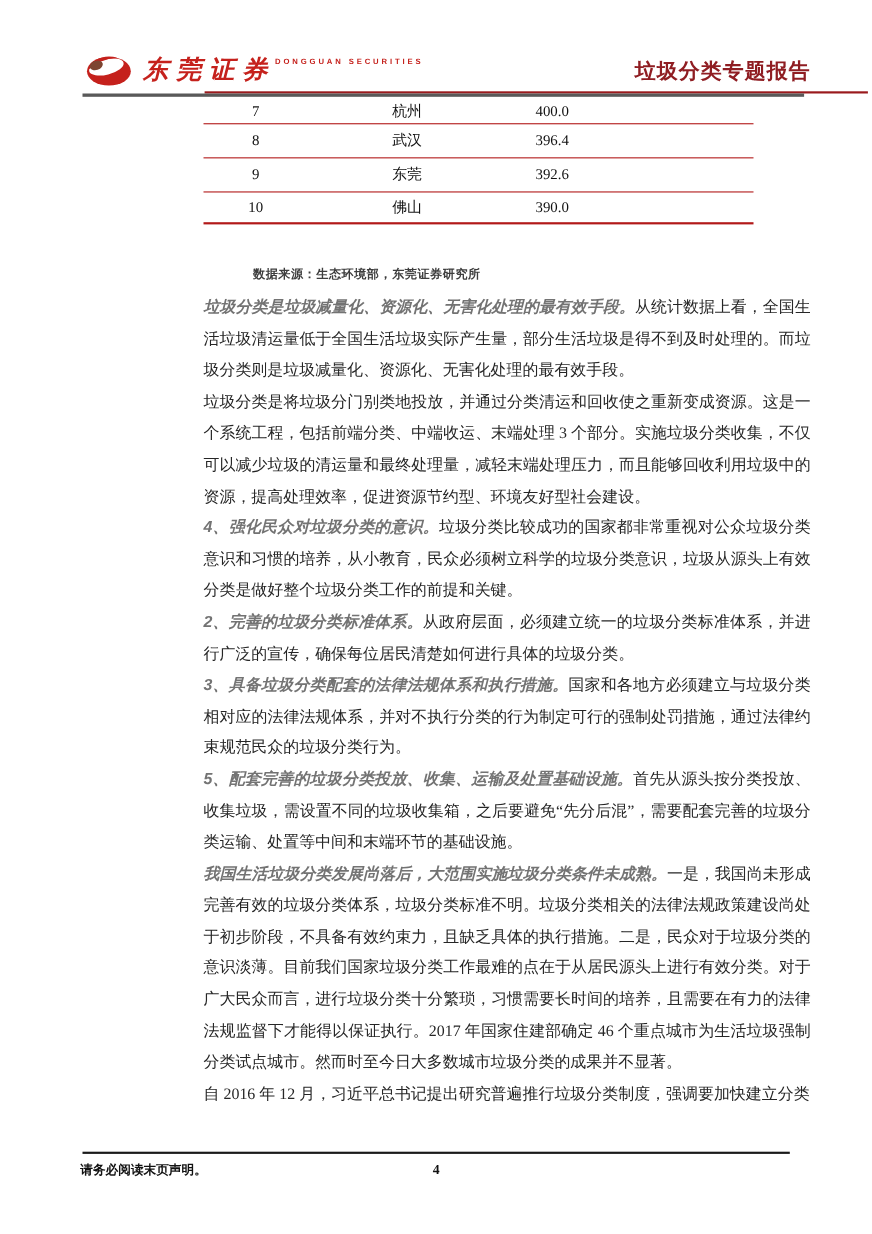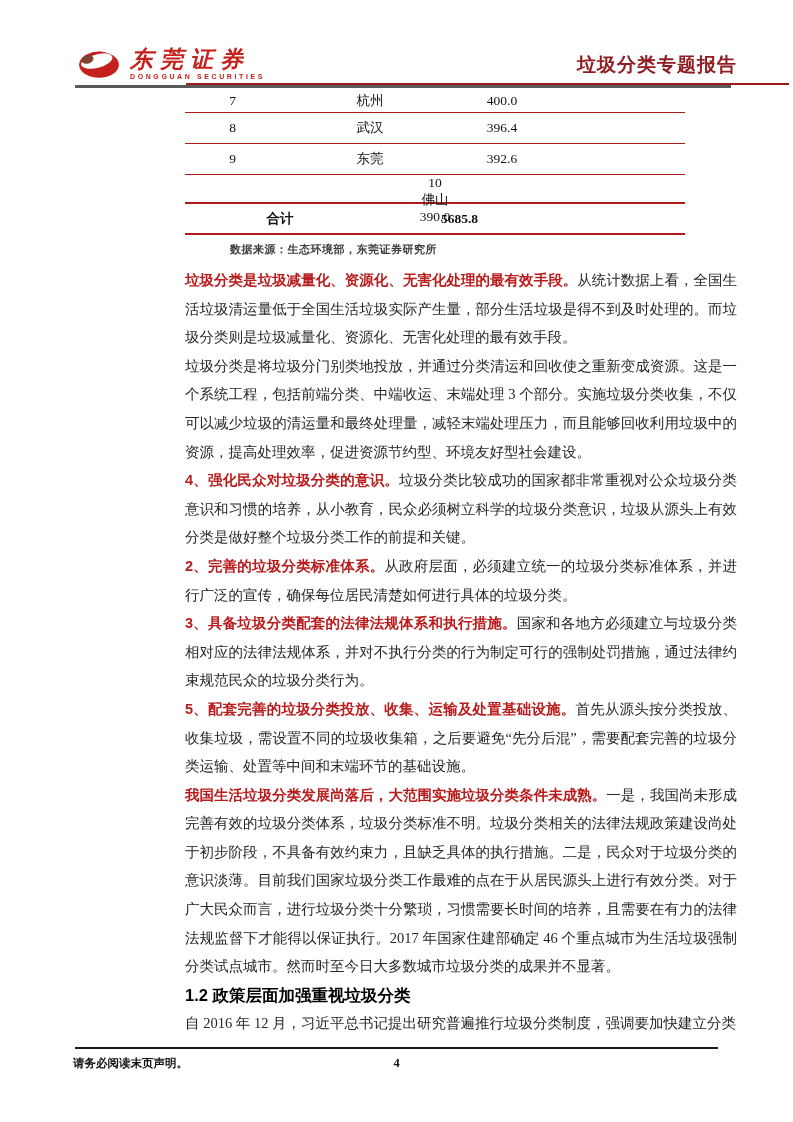--- a/index.html
+++ b/index.html
@@ -9,21 +9,21 @@
     width:793px; height:1122px;
     background:#ffffff;
     overflow:hidden;
     font-family:"Liberation Serif", serif;
     color:#1c1c1c;
   }
 
   
   .logo-block { position:absolute; left:76px; top:46px; display:flex; align-items:center; }
   .logo-emblem { width:46px; height:36px; margin-right:8px; }
-  .logo-text-wrap { display:flex; flex-direction:column; }
+  .logo-text-wrap { display:flex; flex-direction:row; }
   .logo-cn {
     font-family:"Liberation Serif", serif;
     font-weight:bold; font-style:italic;
     font-size:23px; letter-spacing:7px; color:#c5211c; line-height:24px;
     white-space:nowrap;
   }
   .logo-en {
     font-family:"Liberation Sans", sans-serif;
     font-size:7px; letter-spacing:2.6px; color:#c5211c; font-weight:bold;
     margin-top:1px; white-space:nowrap;
@@ -36,42 +36,42 @@
   }
   .rule-red  { position:absolute; left:186px; top:83px;  width:603px; height:2px;   background:#9a1a1d; }
   .rule-gray { position:absolute; left:75px;  top:85px;  width:656px; height:2.5px; background:#595959; }
 
   
   .rank-table { position:absolute; left:185px; top:90px; width:500px; font-size:13.5px; color:#111; }
   .t-row { display:flex; align-items:center; border-bottom:1px solid #b21919; }
   .t-row.r1 { height:23px; }
   .t-row.r2 { height:31px; }
   .t-row.r3 { height:31px; }
-  .t-row.r4 { height:29px; border-bottom:2.5px solid #b21919;flex-direction:column; }
+  .t-row.r4 { height:29px; border-bottom:2.5px solid #b21919; }
   .t-row.total { height:31px; border-bottom:2.5px solid #b21919; font-weight:bold; }
   .c-rank  { width:95px;  text-align:center; }
   .c-city  { width:180px; text-align:center; }
   .c-value { width:84px;  text-align:center; }
   .c-total-label { width:190px; text-align:center; font-family:"Liberation Sans", sans-serif; }
   .c-total-value { width:169px; text-align:center; }
   .source-note {
     position:absolute; left:190px; top:242px;
     font-family:Liberation Serif, serif;
     font-weight:bold; font-size:11px; color:#3d3d3d; letter-spacing:0.5px;margin-left:40px;
   }
 
   
   .body-text {
     position:absolute; left:185px; top:266px; width:552px;
     font-size:14.5px; line-height:28.6px; text-align:justify; color:#262626;
   }
   .body-text p { margin:0; }
   .lead {
     font-family:"Liberation Sans", sans-serif;
-    font-weight:bold; color:#b91c1c;
+    font-weight:bold; color:#737373;font-style:italic;
   }
   .section-heading {
     font-family:"Liberation Sans", sans-serif;
     font-weight:bold; font-size:16.5px; color:#000;
     line-height:28.6px; text-align:left;
   }
 
   
   .footer-rule { position:absolute; left:75px; top:1047px; width:643px; height:2px; background:#1a1a1a; }
   .footer-disclaimer {
@@ -120,37 +120,32 @@
     <div class="t-row r3">
       <div class="c-rank">9</div>
       <div class="c-city">东莞</div>
       <div class="c-value">392.6</div>
     </div>
     <div class="t-row r4">
       <div class="c-rank">10</div>
       <div class="c-city">佛山</div>
       <div class="c-value">390.0</div>
     </div>
-    <div class="t-row total">
-      <div class="c-total-label">合计</div>
-      <div class="c-total-value">5685.8</div>
-    </div>
   </div>
 
   <div class="source-note">数据来源：生态环境部，东莞证券研究所</div>
 
   <div class="body-text">
     <p><span class="lead">垃圾分类是垃圾减量化、资源化、无害化处理的最有效手段。</span><span>从统计数据上看，全国生活垃圾清运量低于全国生活垃圾实际产生量，部分生活垃圾是得不到及时处理的。而垃圾分类则是垃圾减量化、资源化、无害化处理的最有效手段。</span></p>
     <p><span class="lead"></span><span>垃圾分类是将垃圾分门别类地投放，并通过分类清运和回收使之重新变成资源。这是一个系统工程，包括前端分类、中端收运、末端处理 3 个部分。实施垃圾分类收集，不仅可以减少垃圾的清运量和最终处理量，减轻末端处理压力，而且能够回收利用垃圾中的资源，提高处理效率，促进资源节约型、环境友好型社会建设。</span></p>
     <p><span class="lead">4、强化民众对垃圾分类的意识。</span><span>垃圾分类比较成功的国家都非常重视对公众垃圾分类意识和习惯的培养，从小教育，民众必须树立科学的垃圾分类意识，垃圾从源头上有效分类是做好整个垃圾分类工作的前提和关键。</span></p>
     <p><span class="lead">2、完善的垃圾分类标准体系。</span><span>从政府层面，必须建立统一的垃圾分类标准体系，并进行广泛的宣传，确保每位居民清楚如何进行具体的垃圾分类。</span></p>
     <p><span class="lead">3、具备垃圾分类配套的法律法规体系和执行措施。</span><span>国家和各地方必须建立与垃圾分类相对应的法律法规体系，并对不执行分类的行为制定可行的强制处罚措施，通过法律约束规范民众的垃圾分类行为。</span></p>
     <p><span class="lead">5、配套完善的垃圾分类投放、收集、运输及处置基础设施。</span><span>首先从源头按分类投放、收集垃圾，需设置不同的垃圾收集箱，之后要避免“先分后混”，需要配套完善的垃圾分类运输、处置等中间和末端环节的基础设施。</span></p>
     <p><span class="lead">我国生活垃圾分类发展尚落后，大范围实施垃圾分类条件未成熟。</span><span>一是，我国尚未形成完善有效的垃圾分类体系，垃圾分类标准不明。垃圾分类相关的法律法规政策建设尚处于初步阶段，不具备有效约束力，且缺乏具体的执行措施。二是，民众对于垃圾分类的意识淡薄。目前我们国家垃圾分类工作最难的点在于从居民源头上进行有效分类。对于广大民众而言，进行垃圾分类十分繁琐，习惯需要长时间的培养，且需要在有力的法律法规监督下才能得以保证执行。2017 年国家住建部确定 46 个重点城市为生活垃圾强制分类试点城市。然而时至今日大多数城市垃圾分类的成果并不显著。</span></p>
-    <p class="section-heading">1.2 政策层面加强重视垃圾分类</p>
     <p>自 2016 年 12 月，习近平总书记提出研究普遍推行垃圾分类制度，强调要加快建立分类</p>
   </div>
 
   <div class="footer-rule"></div>
   <div class="footer-disclaimer">请务必阅读末页声明。</div>
   <div class="page-number">4</div>
 
 </div>
 
 </body></html>

